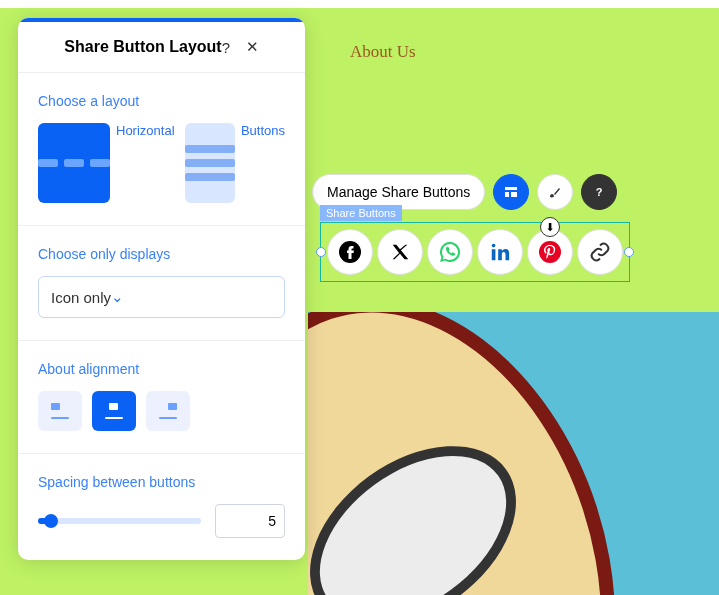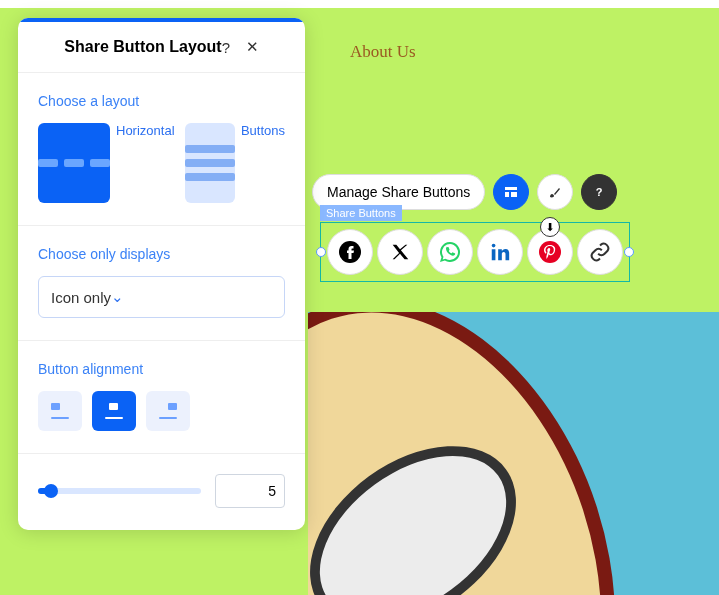--- a/index.html
+++ b/index.html
@@ -179,21 +179,21 @@
 
   <div class="section">
     <div class="section-label">Choose only displays</div>
     <div class="select">
       <span>Icon only</span>
       <span class="chev">⌄</span>
     </div>
   </div>
 
   <div class="section">
-    <div class="section-label">Button alignment</div>
+    <div class="section-label">About alignment</div>
     <div class="align-row">
       <div class="align-btn">
         <div class="align-ico">
             <div class="block" style="left:0;top:0"></div>
             <div class="line" style="bottom:0"></div>
           </div>
       </div>
       <div class="align-btn sel">
         <div class="align-ico">
             <div class="block" style="left:4px;top:0"></div>
@@ -203,20 +203,21 @@
       <div class="align-btn">
         <div class="align-ico">
             <div class="block" style="right:0;top:0"></div>
             <div class="line" style="bottom:0"></div>
           </div>
       </div>
     </div>
   </div>
 
   <div class="section" style="border-bottom:none">
+    <div class="section-label">Spacing between buttons</div>
     <div class="slider-row">
       <div class="slider">
         <div class="fill"></div>
           <div class="thumb"></div>
       </div>
       <div class="numbox">5</div>
     </div>
   </div>
 </div>
 

